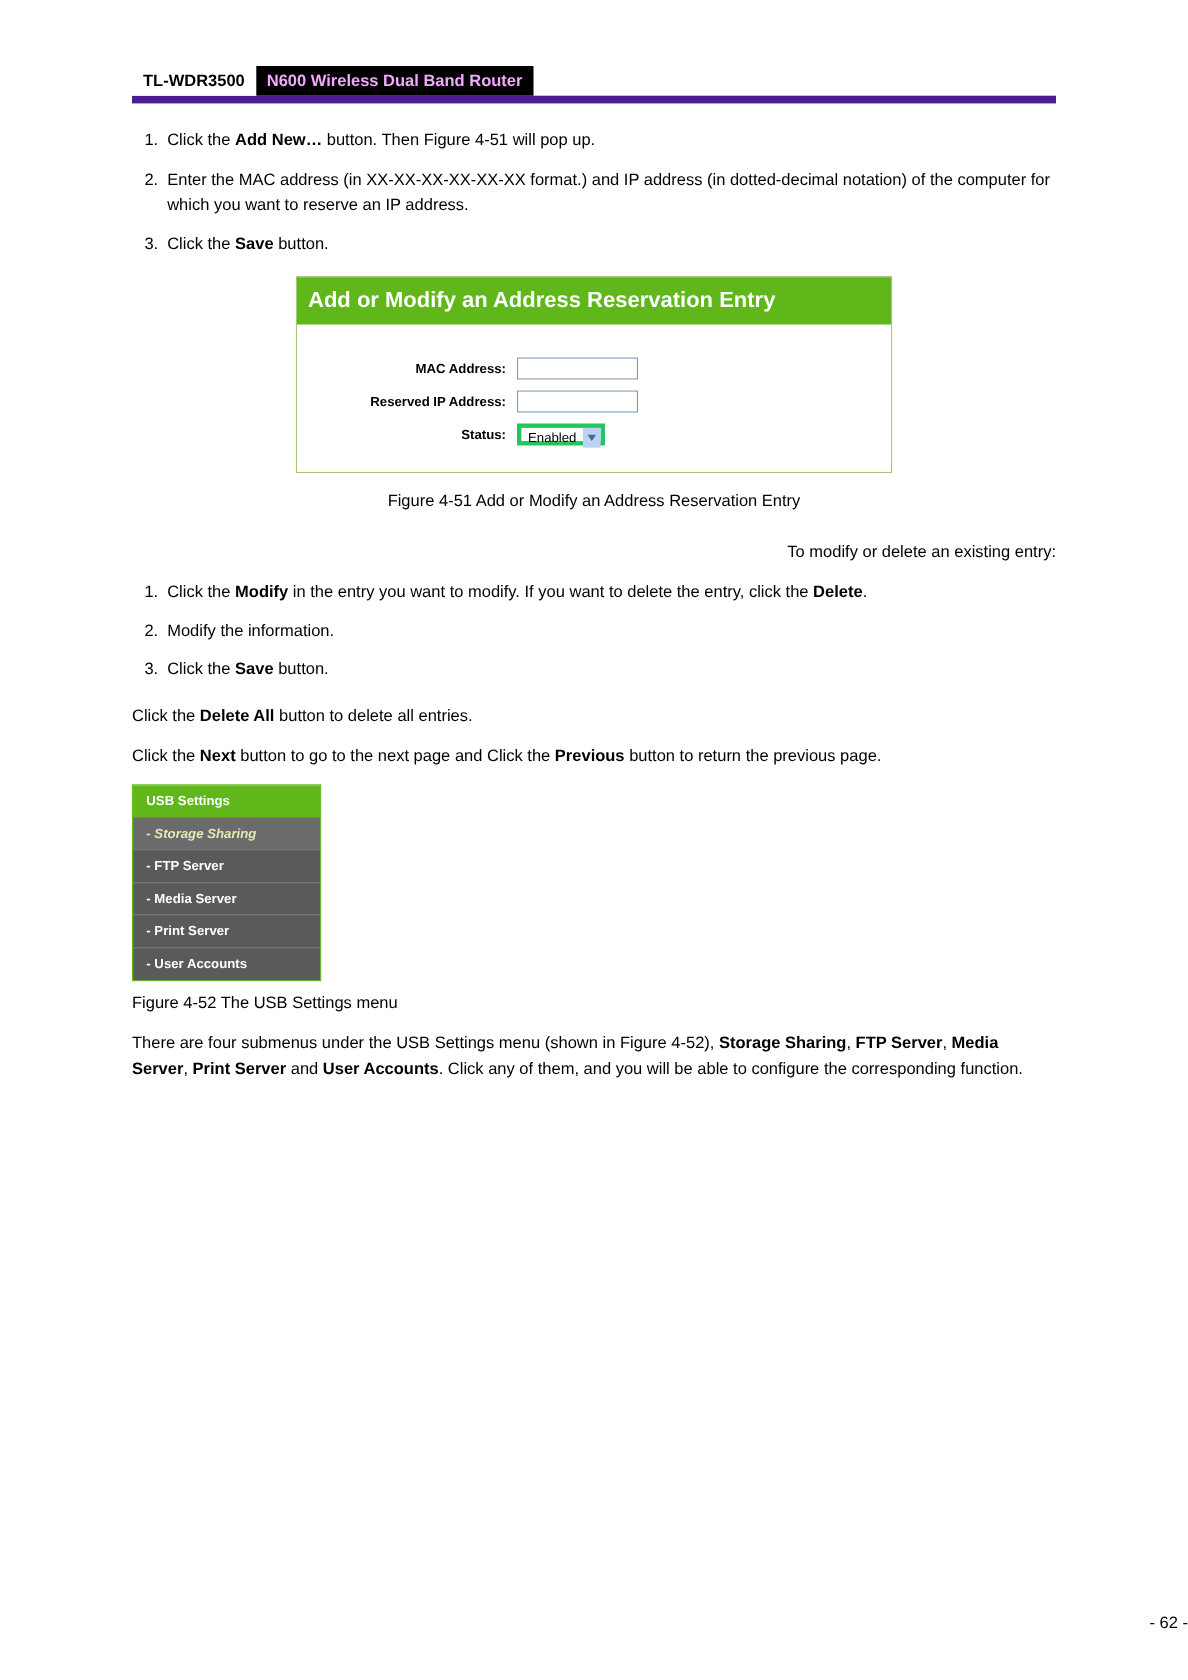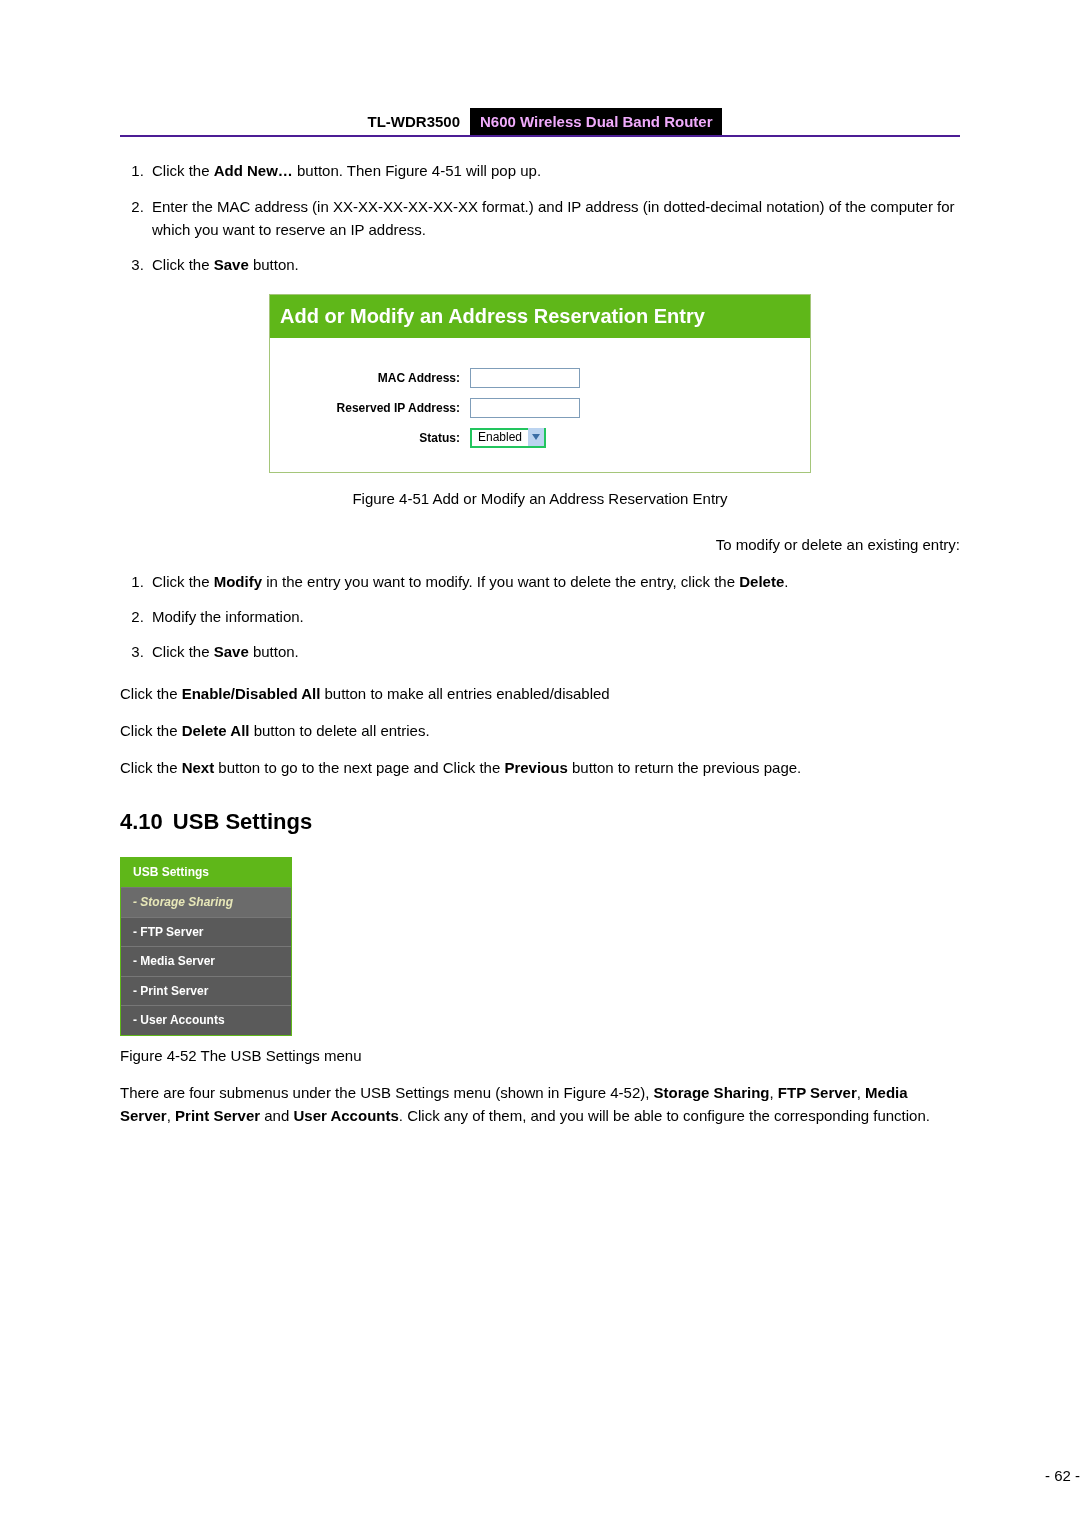--- a/index.html
+++ b/index.html
@@ -13,24 +13,23 @@
   }
   .page {
     width: 1080px;
     min-height: 1527px;
     padding: 60px 120px 40px 120px;
     box-sizing: border-box;
     position: relative;
   }
   .header-bar {
     display: flex;
-    justify-content: center;
-    border-bottom: 2px solid #4c1d95;
+    justify-content: flex-start;
+    border-bottom: 7px solid #4c1d95;
     margin-bottom: 22px;
-    margin-top: 48px;
   }
   .hb-inner { display:flex; }
   .hb-model {
     font-weight: bold;
     padding: 2px 10px;
     background: #fff;
   }
   .hb-desc {
     font-weight: bold;
     color: #f0abfc;
@@ -65,22 +64,22 @@
   }
   .form-row { display:flex; align-items:center; margin-bottom:10px; font-size:12px; }
   .form-label { width: 180px; text-align: right; font-weight: bold; padding-right: 10px; }
   .text-input {
     width: 110px; height: 20px;
     border: 1px solid #7f9db9;
     background: #fff;
     box-sizing: border-box;
   }
   .select-box {
-    display:inline-flex; align-items:flex-end;
-    height:20px; border:2px solid #22c55e;
+    display:inline-flex; align-items:flex-start;
+    height:20px; border:4px solid #22c55e;
     box-sizing:border-box; font-size:12px;
   }
   .select-text { padding: 0 6px; }
   .select-arrow {
     width:16px; height:18px;
     background: #bcd4f0;
     display:flex; align-items:center; justify-content:center;
     color:#3b6ea5;
   }
   .panel-btnrow { text-align:center; padding: 14px 10px 16px 10px; }
@@ -195,32 +194,26 @@
     </li>
     <li>
       <span>Modify the information.</span>
     </li>
     <li>
       <span>Click the </span><span class="bold">Save</span><span> button.</span>
     </li>
   </ol>
 
   <p class="para">
-    <span>Click the </span><span class="bold">Enable/Disabled All</span><span> button to make all entries enabled/disabled</span>
-  </p>
-  <p class="para">
     <span>Click the </span><span class="bold">Delete All</span><span> button to delete all entries.</span>
   </p>
   <p class="para">
     <span>Click the </span><span class="bold">Next</span><span> button to go to the next page and Click the </span><span class="bold">Previous</span><span> button to return the previous page.</span>
   </p>
 
-  <div class="h2">
-    <span class="num">4.10</span><span>USB Settings</span>
-  </div>
 
   <div class="menu-box">
     <div class="menu-title">USB Settings</div>
     <div class="menu-item sel">- Storage Sharing</div>
     <div class="menu-item">- FTP Server</div>
     <div class="menu-item">- Media Server</div>
     <div class="menu-item">- Print Server</div>
     <div class="menu-item">- User Accounts</div>
   </div>
 

